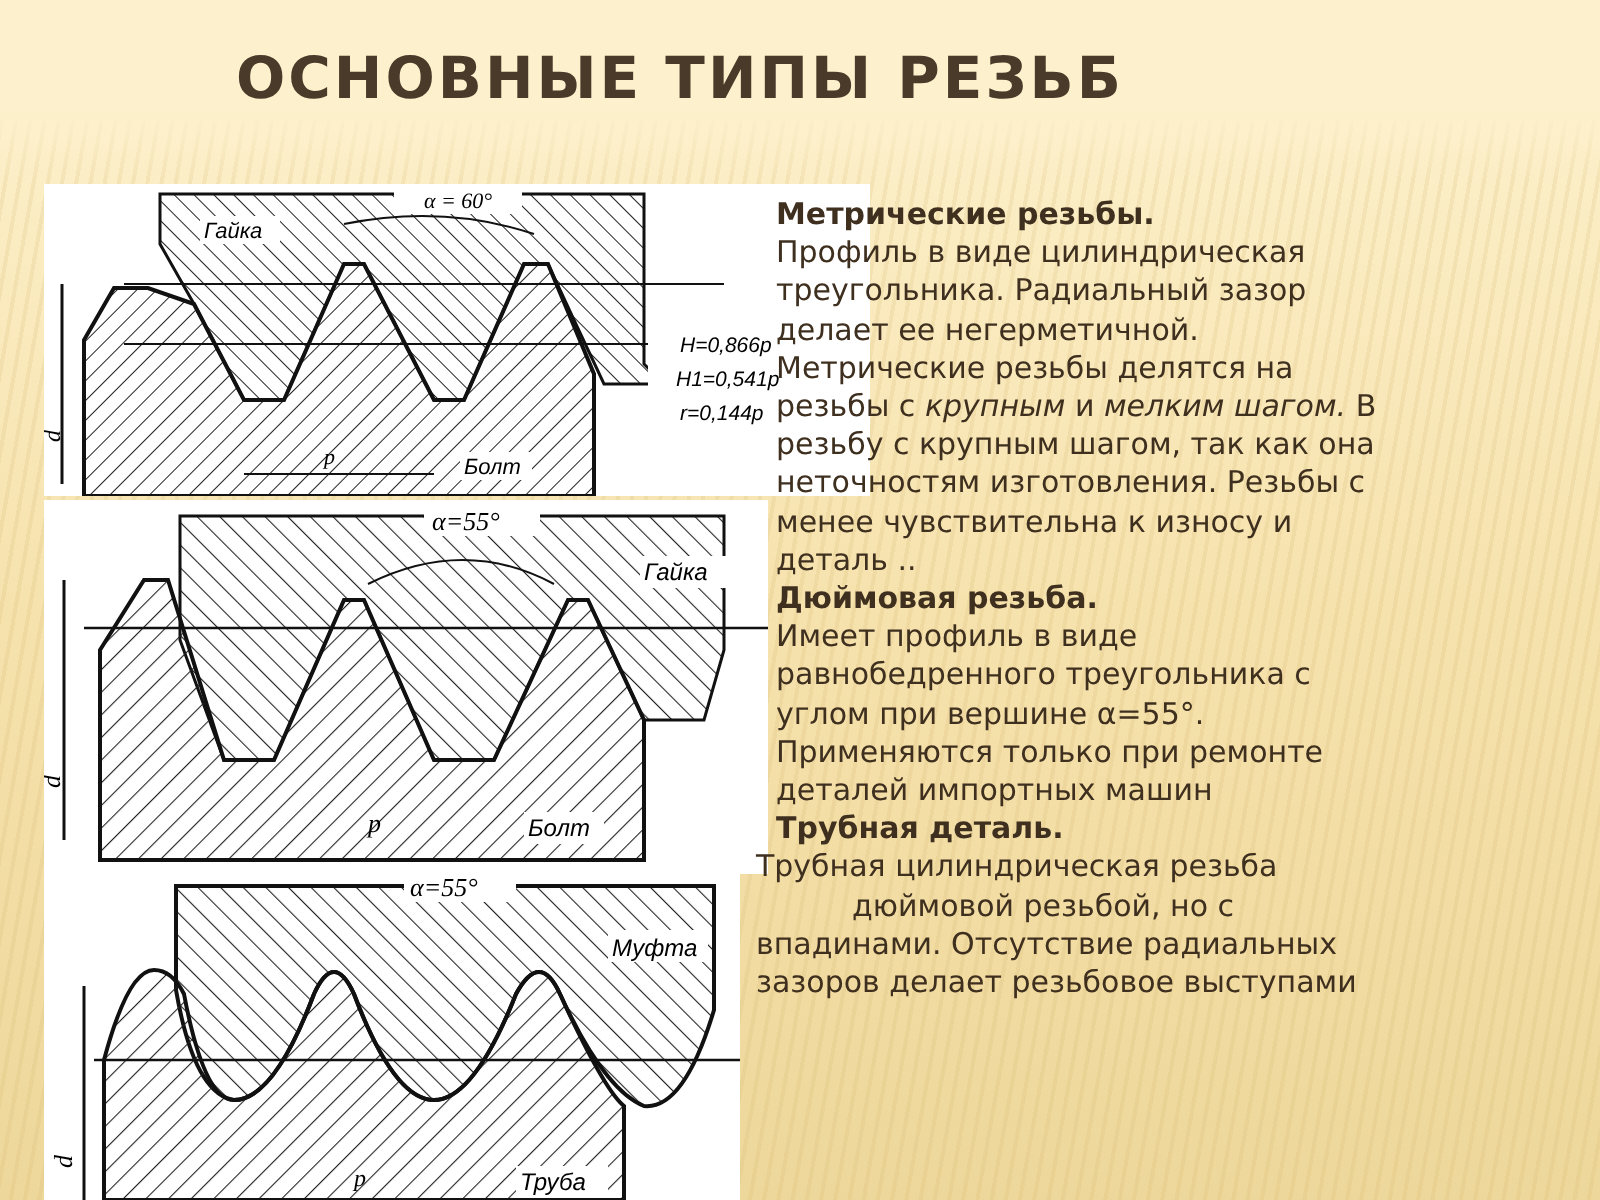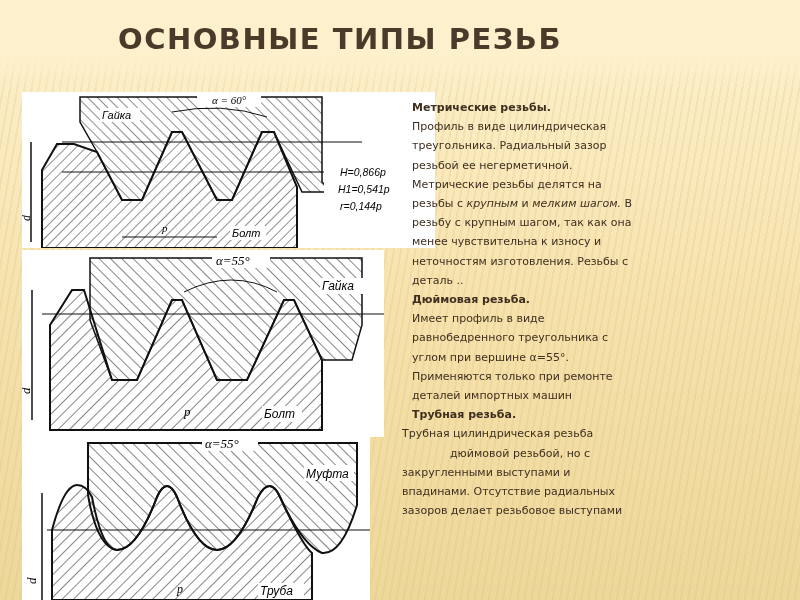--- a/index.html
+++ b/index.html
@@ -20,22 +20,22 @@
   }
   .title {
     position:absolute; left:0; top:22px; width:640px; text-align:center;
     font-family: "DejaVu Sans", sans-serif; font-weight:bold;
     font-size:29px; letter-spacing:1.5px; color:#4a3a2a;
     padding-left:40px; box-sizing:border-box;
   }
   .fig { position:absolute; background:#ffffff; overflow:hidden; }
   .fig svg { display:block; }
   .text-block {
-    position:absolute; left:402px; top:98px; width:398px;
-    color:#3e2f1f; font-size:11px; line-height:19.2px;
+    position:absolute; left:378px; top:98px; width:398px;
+    color:#3e2f1f; font-size:15px; line-height:19.2px;
   }
   .text-block p { margin:0; white-space:nowrap; }
   .ind { padding-left:10px; }
   .b { font-weight:bold; }
   .i { font-style:italic; }
   .deep { padding-left:48px; }
 </style>
 </head>
 <body>
 
@@ -126,32 +126,31 @@
     <text x="238" y="160" font-size="12" font-style="italic" font-family="Liberation Sans, sans-serif">Труба</text>
     <text x="155" y="158" font-size="12" font-style="italic" font-family="Liberation Serif, serif">p</text>
     <text x="10" y="145" font-size="13" font-style="italic" font-family="Liberation Serif, serif" transform="rotate(-90 14 145)">d</text>
   </svg>
 </div>
 
 <div class="text-block">
   <p class="ind b">Метрические резьбы.</p>
   <p class="ind">Профиль в виде цилиндрическая</p>
   <p class="ind">треугольника. Радиальный зазор</p>
-  <p class="ind">резьбой ее негерметичной.</p>
+  <p class="ind">делает ее негерметичной.</p>
   <p class="ind">Метрические резьбы делятся на</p>
   <p class="ind"><span>резьбы с </span><span class="i">крупным</span><span> и </span><span class="i">мелким шагом.</span><span> В</span></p>
   <p class="ind">резьбу с крупным шагом, так как она</p>
+  <p class="ind">неточностям  изготовления. Резьбы с</p>
   <p class="ind">менее чувствительна к износу и</p>
-  <p class="ind">неточностям  изготовления. Резьбы с</p>
   <p class="ind">деталь ..</p>
   <p class="ind b">Дюймовая резьба.</p>
   <p class="ind">Имеет профиль в виде</p>
   <p class="ind">равнобедренного треугольника с</p>
   <p class="ind">углом при вершине  α=55°.</p>
   <p class="ind">Применяются только при ремонте</p>
   <p class="ind">деталей импортных машин</p>
-  <p class="ind b">Трубная резьба.</p>
+  <p class="ind b">Трубная деталь.</p>
   <p>Трубная цилиндрическая резьба</p>
   <p class="deep">дюймовой резьбой, но с</p>
-  <p>закругленными выступами и</p>
   <p>впадинами. Отсутствие радиальных</p>
   <p>зазоров делает резьбовое выступами</p>
 </div>
 
 </body></html>

